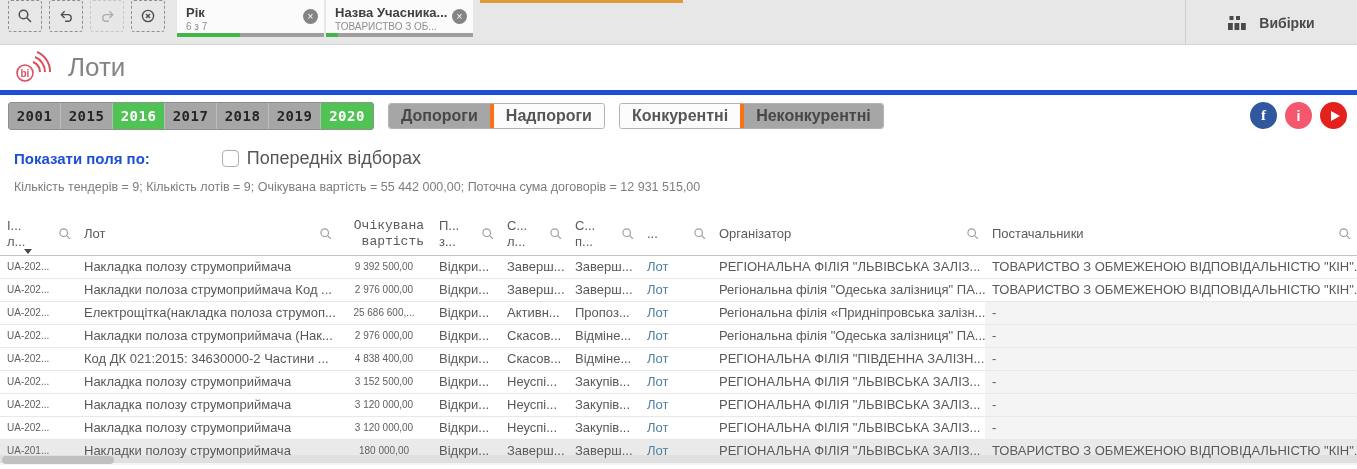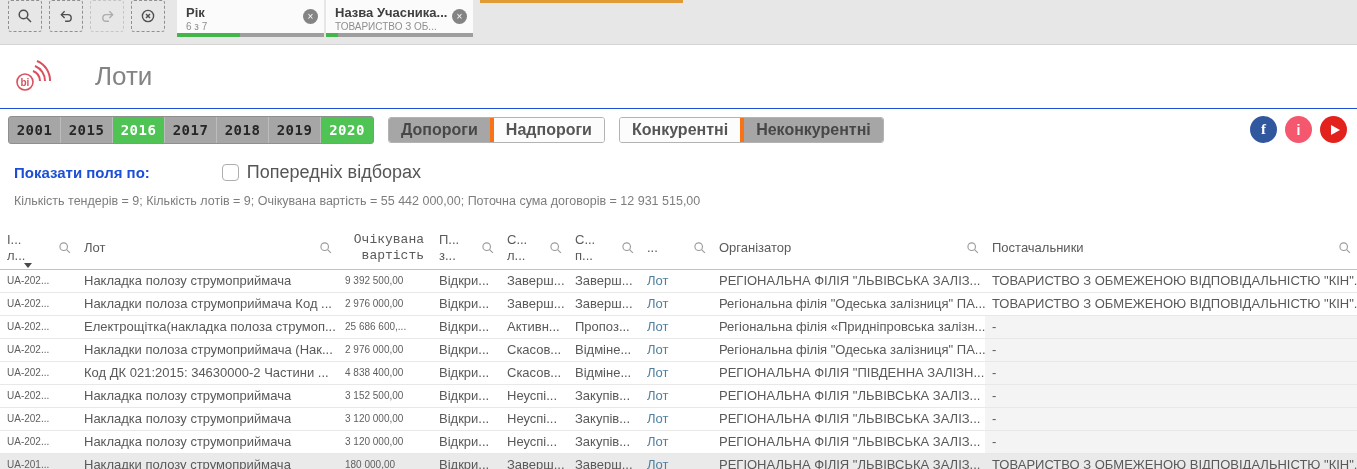--- a/index.html
+++ b/index.html
@@ -26,22 +26,22 @@
   .chip-bar { position:absolute; left:0; bottom:0; height:4px; width:100%; background:var(--chipgray); }
   .chip-bar .g { height:100%; background:var(--green2); }
 
   .loading-strip { position:absolute; left:480px; top:0; width:203px; height:3px; background:var(--orange); }
 
   .sel-right { position:absolute; right:0; top:0; height:45px; width:172px; border-left:1px solid #d0d0d0;
     display:flex; align-items:center; justify-content:center; gap:12px; cursor:pointer; }
   .sel-right span.lbl { font-size:14px; font-weight:bold; color:#4a4a4a; }
 
   
-  .app-header { height:64px; background:#fff; border-bottom:1px solid #1d4ed8;
-    display:flex; align-items:center; padding-left:10px;gap:27px; }
+  .app-header { height:50px; background:#fff; border-bottom:5px solid #1d4ed8;
+    display:flex; align-items:center; padding-left:10px; }
   .app-title { font-size:26px; color:#848484; margin-left:16px; }
 
   
   .filter-row { position:relative; height:36px; margin-top:3px; display:flex; align-items:center; }
   .year-group { display:flex; margin-left:8px; border:1px solid #8f8f8f; border-radius:3px;
     background:#a6a6a6; overflow:hidden; }
   .year-btn { width:52px; height:26px; font-family:"DejaVu Sans Mono", monospace; font-weight:bold;
     font-size:14px; color:#262626; background:#a6a6a6; border-right:1px solid #bdbdbd;
     display:flex; align-items:center; justify-content:center; cursor:pointer; letter-spacing:.5px; }
   .year-btn:last-child { border-right:none; }
@@ -81,21 +81,21 @@
     text-align:left; padding:3px 22px 3px 7px; vertical-align:middle; cursor:pointer; background:#fff; }
   th .hlabel div { font-size:13px; color:#5a5a5a; line-height:16px; white-space:nowrap; overflow:hidden; }
   th.right { text-align:right; padding-right:8px; }
   th.right .hlabel div { text-align:right;font-family:Liberation Mono, monospace; }
   th .srch { position:absolute; right:5px; top:14px; }
   th .sort-tri { position:absolute; left:24px; bottom:1px; width:0; height:0;
     border-left:4px solid transparent; border-right:4px solid transparent; border-top:5px solid #4a4a4a; }
   td { height:23px; border-bottom:1px solid #e8e8e8; font-size:13px; color:#595959;
     padding:0 7px; white-space:nowrap; overflow:hidden; cursor:pointer; background:#fff; }
   td.mono { font-family:Liberation Sans, sans-serif; font-size:10px; color:#606060; }
-  td.right { text-align:left; padding-right:9px; }
+  td.right { text-align:center; padding-right:9px; }
   td.link { color:var(--link); }
   td.nullcell { background:#f4f4f4; }
   tr.dim td { background:#eaeaea; }
 
   .hscrollbar { position:absolute; left:0; right:0; bottom:-2px; height:10px; background:rgba(0,0,0,.04); }
   .hscrollbar .thumb { position:absolute; left:2px; top:1px; width:112px; height:8px;
     background:#c0c0c0; border-radius:4px; cursor:pointer; }
 </style>
 </head>
 <body>
@@ -140,20 +140,30 @@
       <div class="chip">
         <div class="chip-title">Назва Учасника...</div>
         <div class="chip-sub">ТОВАРИСТВО З ОБ...</div>
         <div class="chip-close">×</div>
         <div class="chip-bar">
           <div class="g" style="width: 8%;"></div>
         </div>
       </div>
     </div>
   <div class="loading-strip"></div>
+  <div class="sel-right">
+    <svg width="19" height="14" viewBox="0 0 19 14" fill="#4a4a4a">
+      <rect x="1.5" y="0" width="4" height="4"></rect>
+        <rect x="8" y="0" width="4" height="4"></rect>
+      <rect x="0" y="7" width="4.8" height="7"></rect>
+        <rect x="6.5" y="7" width="4.8" height="7"></rect>
+        <rect x="13" y="7" width="4.8" height="7"></rect>
+    </svg>
+    <span class="lbl">Вибірки</span>
+  </div>
 </div>
 
 <div class="app-header">
   <svg width="42" height="42" viewBox="0 0 42 42">
     <circle cx="15" cy="26" r="8" fill="none" stroke="#d9515f" stroke-width="1.6"></circle>
     <text x="10.5" y="30" font-size="10" font-weight="bold" fill="#d9515f" font-family="Liberation Sans, sans-serif">bi</text>
     <path d="M23 15 a11 11 0 0 1 7 10" fill="none" stroke="#d9515f" stroke-width="2"></path>
     <path d="M25 10 a16 16 0 0 1 10 15" fill="none" stroke="#d9515f" stroke-width="2"></path>
     <path d="M27 5 a21 21 0 0 1 13 20" fill="none" stroke="#d9515f" stroke-width="2"></path>
   </svg>

